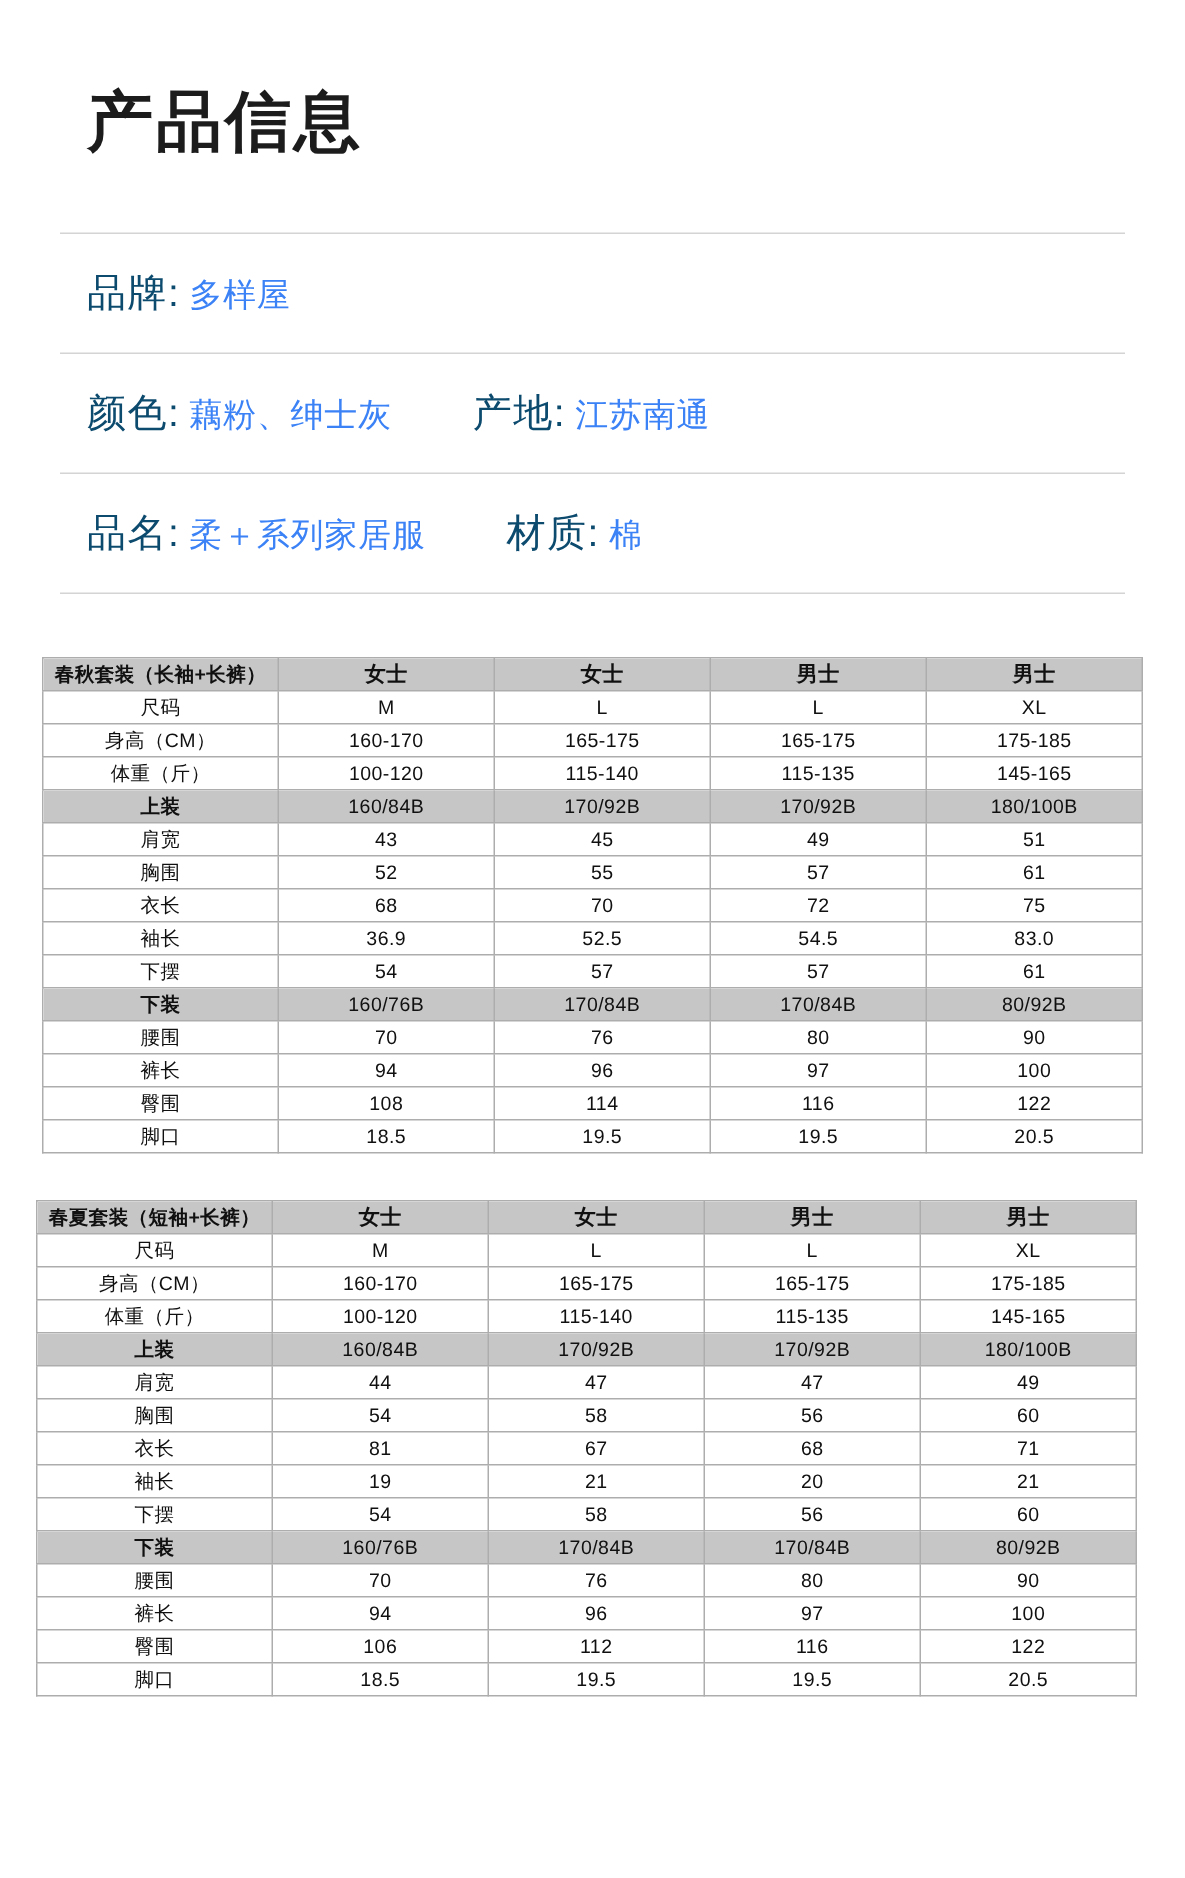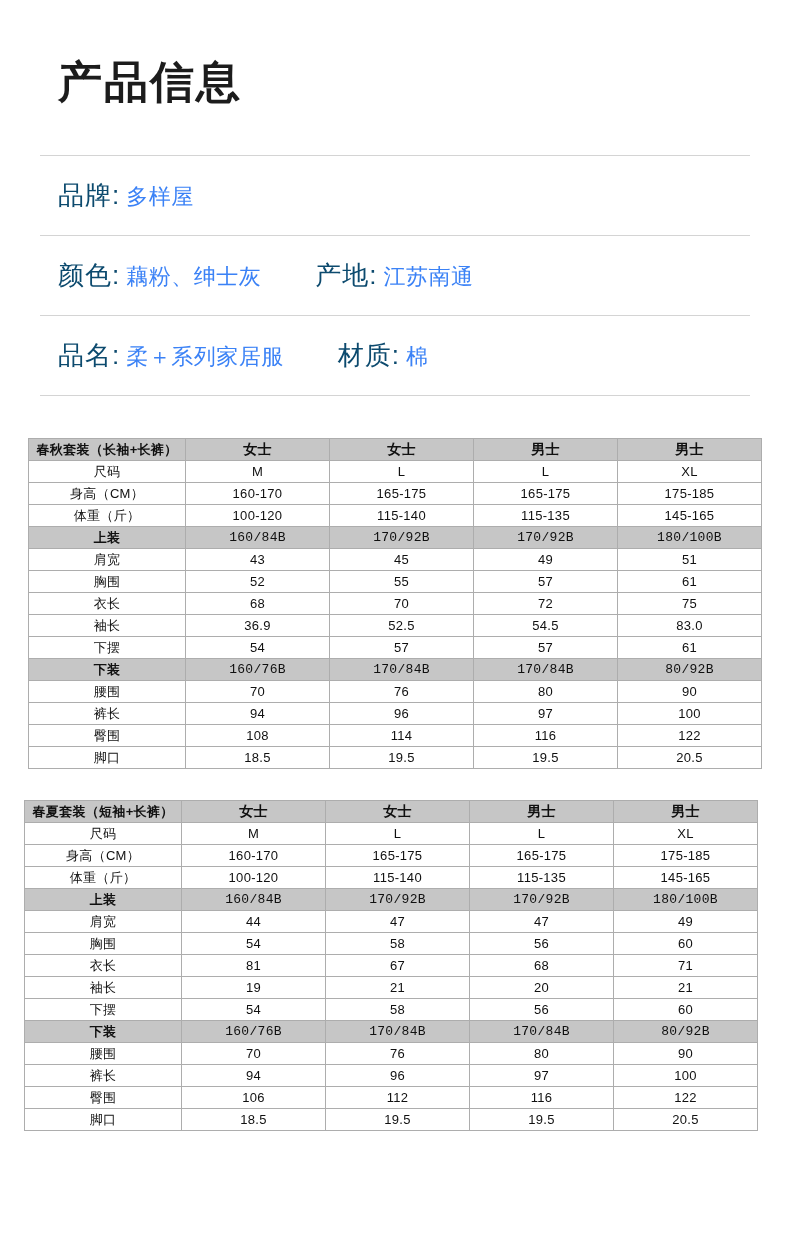--- a/index.html
+++ b/index.html
@@ -115,21 +115,20 @@
     font-size: 14px;
   }
   tr.section-row td {
     background: #c6c6c6;
   }
   tr.section-row td.label-cell {
     font-weight: 700;
   }
   tr.section-row td.data-cell {
     font-weight: 400;
-    font-family: Liberation Mono, monospace;
   }
 </style>
 </head>
 <body>
 
 <div class="page">
 
   <div class="title-block">
     <div class="page-title">产品信息</div>
   </div>

